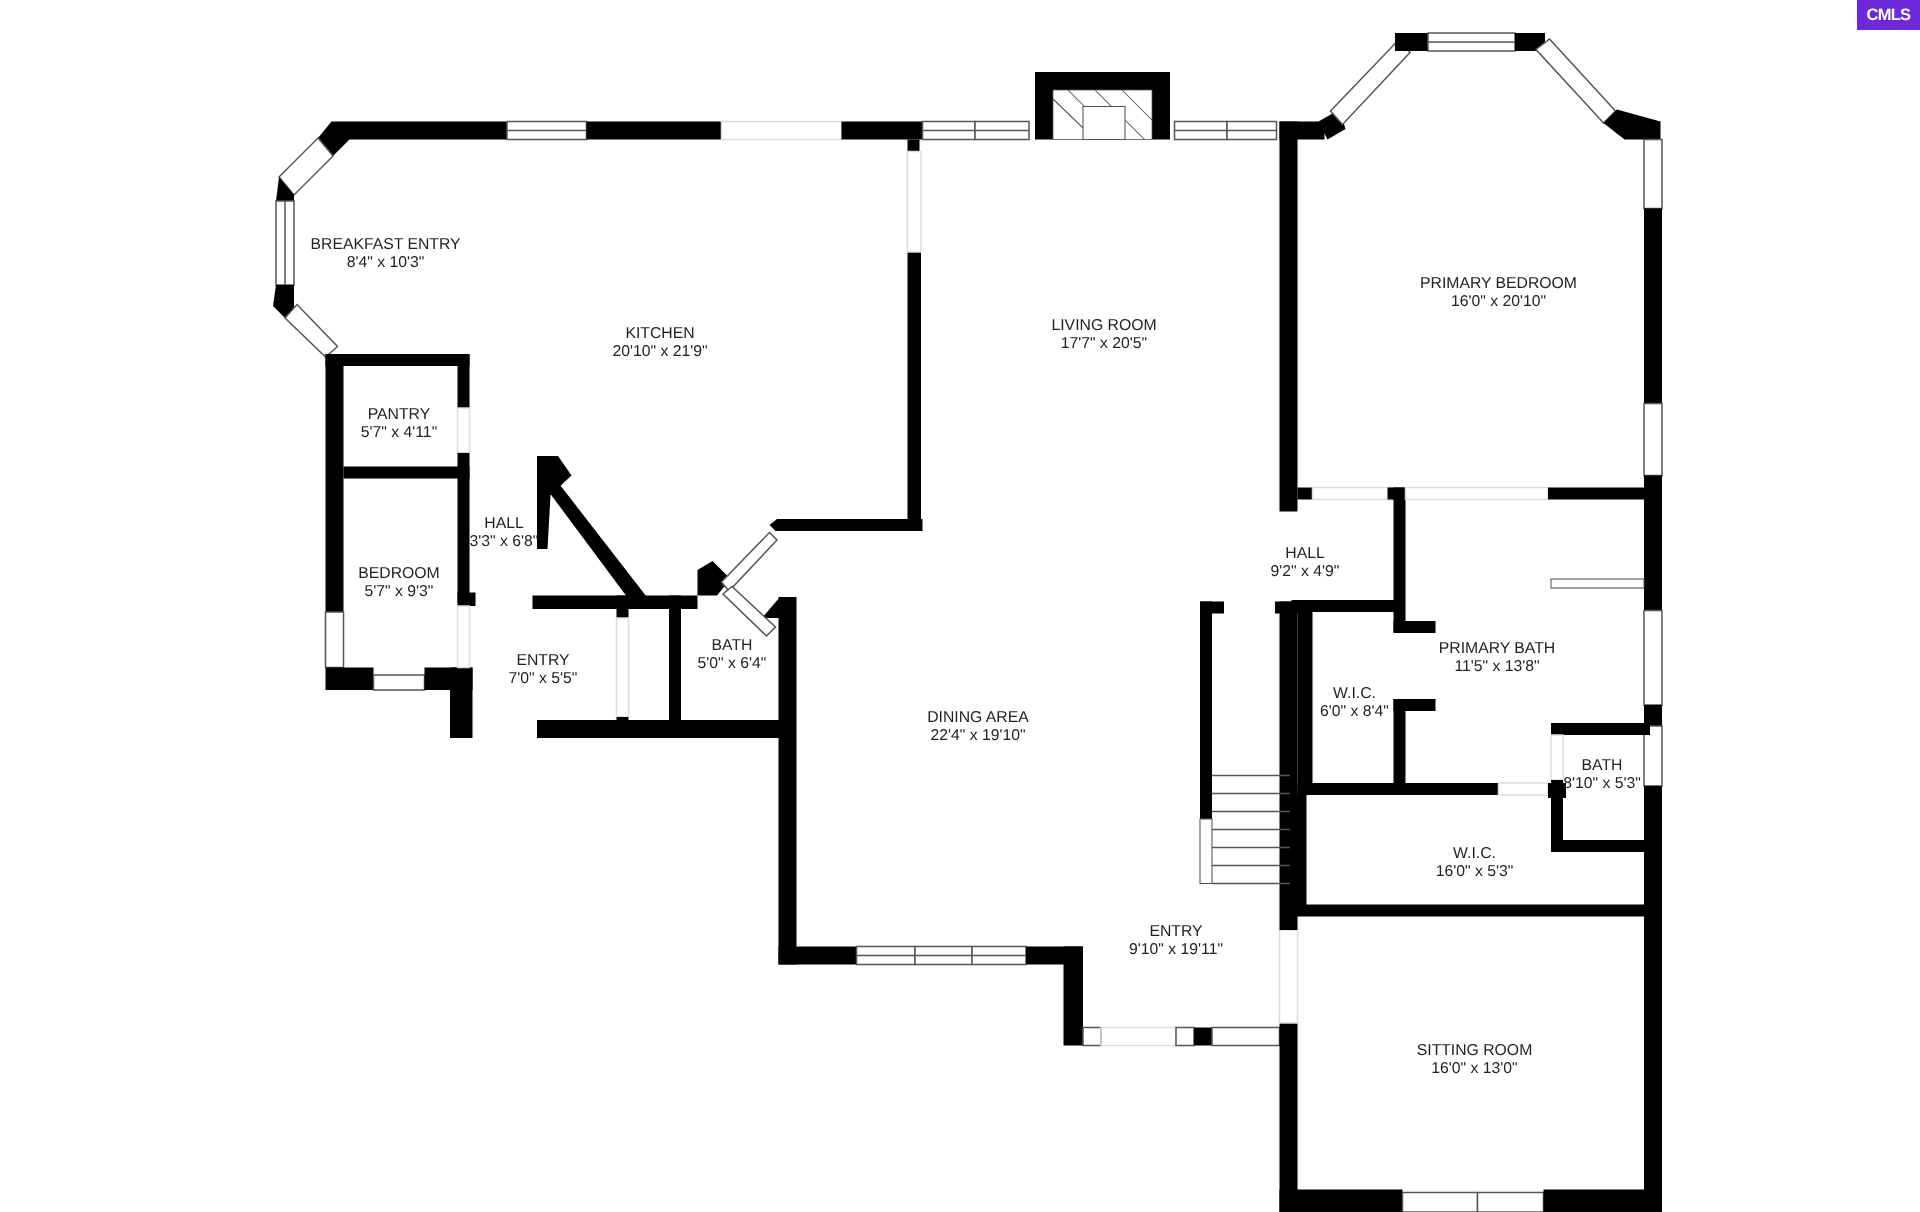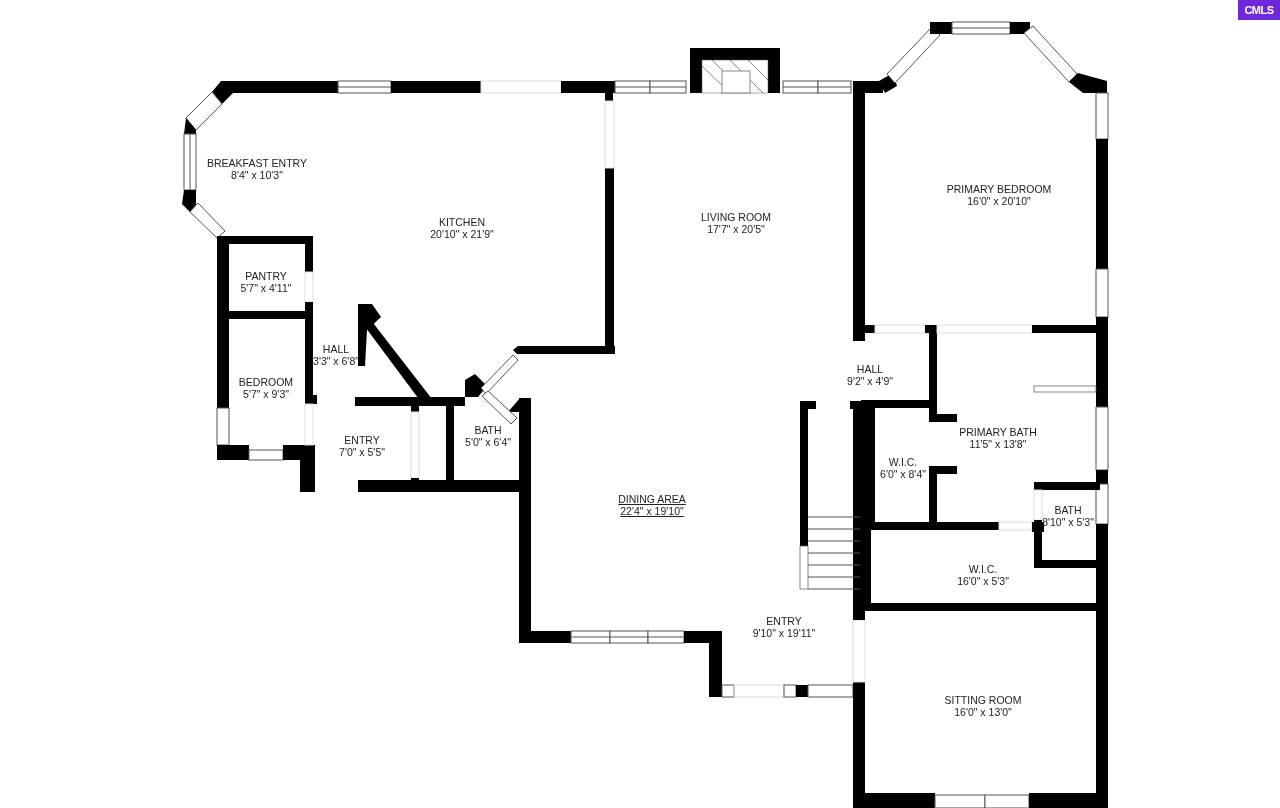--- a/index.html
+++ b/index.html
@@ -179,21 +179,21 @@
   </g>
 </svg>
 
 <div class="logo">CMLS</div>
 
 <div id="labels">
     <div class="room-label" style="left: 257px; top: 157px;">
       <span>BREAKFAST ENTRY</span>
       <span>8'4" x 10'3"</span>
     </div>
-    <div class="room-label" style="left: 462px; top: 216px;">
+    <div class="room-label" style="left: 440px; top: 216px;">
       <span>KITCHEN</span>
       <span>20'10" x 21'9"</span>
     </div>
     <div class="room-label" style="left: 736px; top: 211px;">
       <span>LIVING ROOM</span>
       <span>17'7" x 20'5"</span>
     </div>
     <div class="room-label" style="left: 999px; top: 183px;">
       <span>PRIMARY BEDROOM</span>
       <span>16'0" x 20'10"</span>
@@ -211,21 +211,21 @@
       <span>5'7" x 9'3"</span>
     </div>
     <div class="room-label" style="left: 362px; top: 434px;">
       <span>ENTRY</span>
       <span>7'0" x 5'5"</span>
     </div>
     <div class="room-label" style="left: 488px; top: 424px;">
       <span>BATH</span>
       <span>5'0" x 6'4"</span>
     </div>
-    <div class="room-label" style="left: 652px; top: 493px; text-decoration: underline;">
+    <div class="room-label" style="left: 652px; top: 472px;">
       <span>DINING AREA</span>
       <span>22'4" x 19'10"</span>
     </div>
     <div class="room-label" style="left: 870px; top: 363px;">
       <span>HALL</span>
       <span>9'2" x 4'9"</span>
     </div>
     <div class="room-label" style="left: 998px; top: 426px;">
       <span>PRIMARY BATH</span>
       <span>11'5" x 13'8"</span>

